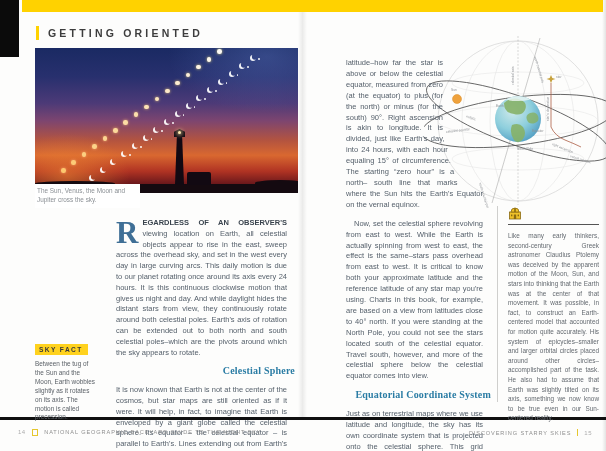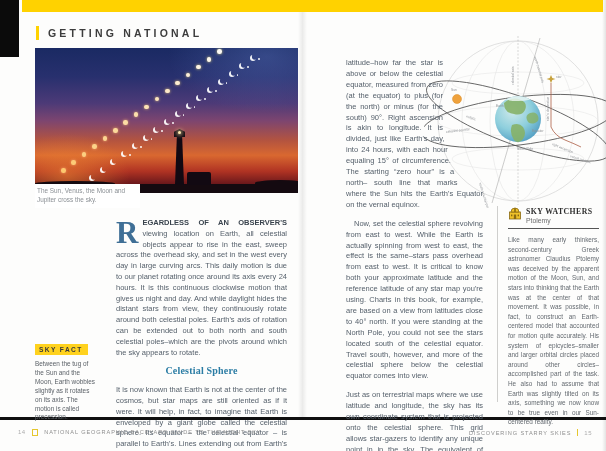--- a/index.html
+++ b/index.html
@@ -41,21 +41,21 @@
   .outbuilding{position:absolute;left:152px;bottom:8px;width:24px;height:13px;background:#120912;border-radius:2px 2px 0 0;}
   .caption{left:35px;top:184px;width:99px;background:#fff;padding:3px 4px 4px 2px;
            font-size:6.4px;line-height:8.6px;color:#8b9095;}
 
   
   .ltext{left:108px;top:210px;width:187px;color:#545f6a;font-size:7.5px;line-height:10.8px;text-align:justify;}
   .dropcap{float:left;font-family:"Liberation Serif",serif;font-weight:700;font-size:31px;line-height:25px;
            color:#3f6f96;margin:2px 4px 0 0;}
   .leadin{font-weight:700;color:#39434d;}
   .secthead{font-family:"Liberation Serif",serif;font-weight:700;color:#2a7ca4;font-size:10px;
-            letter-spacing:.2px;margin:7px 0 3px 0;text-align:center;}
+            letter-spacing:.2px;margin:7px 0 3px 0;text-align:right;}
 
   
   .skyfact{left:35px;top:338px;width:63px;}
   .skyfact-title{display:inline-block;background:#ffd21e;color:#3a3a3a;font-weight:700;
                  font-size:6.6px;letter-spacing:1.4px;padding:2.5px 5px 2px 4px;}
   .skyfact-body{margin-top:4px;font-size:6.4px;line-height:8.9px;color:#5c6268;}
 
   
   .rtext{left:338px;top:50px;width:153px;color:#545f6a;font-size:7.5px;line-height:10.9px;text-align:justify;}
   .diag-spacer{float:right;width:48px;height:128px;
@@ -92,21 +92,21 @@
 
 <div class="abs topbar"></div>
 <div class="abs blacktab"></div>
 <div class="abs gutter"></div>
 <div class="abs pageedge"></div>
 <div class="abs bottomrule"></div>
 
 <div>
   <div class="abs chapterhead">
     <div class="headtick"></div>
-    <div class="headtitle">GETTING NATIONAL</div>
+    <div class="headtitle">GETTING ORIENTED</div>
   </div>
 
   <div class="abs photo">
     <div class="bump1"></div>
     <div class="bump2"></div>
     <div class="ground"></div>
     <div class="tower"></div>
     <div class="lantern"></div>
     <div class="beacon"></div>
     <div class="outbuilding"></div>
@@ -230,39 +230,36 @@
       <text class="dlabel" x="128" y="112" transform="rotate(22 128 112)">right ascension</text>
       <text class="dlabel" x="146" y="124" transform="rotate(18 146 124)">vernal equinox</text>
       <text class="dlabel" x="55" y="150" transform="rotate(73 55 150)">south celestial pole</text>
     </svg>
   </div>
 
   <div class="abs rtext">
     <div class="diag-spacer"></div>
     <p>latitude–how far the star is above or below the celestial equator, measured from zero (at the equator) to plus (for the north) or minus (for the south) 90°. Right ascension is akin to longitude. It is divided, just like Earth's day, into 24 hours, with each hour equaling 15° of circumference. The starting “zero hour” is a north– south line that marks where the Sun hits the Earth's Equator on the vernal equinox.</p>
     <p class="indent">Now, set the celestial sphere revolving from east to west. While the Earth is actually spinning from west to east, the effect is the same–stars pass overhead from east to west. It is critical to know both your approximate latitude and the reference latitude of any star map you're using. Charts in this book, for example, are based on a view from latitudes close to 40° north. If you were standing at the North Pole, you could not see the stars located south of the celestial equator. Travel south, however, and more of the celestial sphere below the celestial equator comes into view.</p>
+    <div class="secthead">Equatorial Coordinate System</div>
     <p>Just as on terrestrial maps where we use latitude and longitude, the sky has its own coordinate system that is projected onto the celestial sphere. This grid allows star-gazers to identify any unique point in in the sky. The equivalent of latitude is declination, and just like on Earth, is measured in degrees, minutes and seconds, from 0 degrees at the equator to 90 degrees at the poles, and positive (+) for the northern hemisphere and minus (-) in the southern counterpart.</p>
 
   </div>
 
   <div class="abs sw-divider"></div>
   <div class="abs skywatchers">
     <div class="sw-head">
       <svg class="sw-icon" width="14" height="14" viewBox="0 0 14 14">
         <rect x="1.5" y="6" width="11" height="7" fill="#f0c22a" stroke="#8a6a12" stroke-width="0.8"></rect>
         <path d="M3 6 A4 4 0 0 1 11 6 Z" fill="#f0c22a" stroke="#8a6a12" stroke-width="0.8"></path>
         <rect x="6.2" y="2.2" width="1.6" height="3.8" fill="#8a6a12"></rect>
         <rect x="5.8" y="8.5" width="2.4" height="4.5" fill="#8a6a12"></rect>
         <rect x="3" y="8.5" width="1.4" height="1.8" fill="#8a6a12"></rect>
         <rect x="9.6" y="8.5" width="1.4" height="1.8" fill="#8a6a12"></rect>
       </svg>
-      <div class="sw-titlebox">
-        <div class="sw-title">SKY WATCHERS</div>
-        <div class="sw-sub">Ptolemy</div>
-      </div>
     </div>
     <div class="sw-rule"></div>
     <div class="sw-body">Like many early thinkers, second-century Greek astronomer Claudius Ptolemy was deceived by the apparent motion of the Moon, Sun, and stars into thinking that the Earth was at the center of that movement. It was possible, in fact, to construct an Earth-centered model that accounted for motion quite accurately. His system of epicycles–smaller and larger orbital circles placed around other circles–accomplished part of the task. He also had to assume that Earth was slightly tilted on its axis, something we now know to be true even in our Sun-centered reality.</div>
   </div>
 
   <div class="abs footerR">
     <span class="ftext">DISCOVERING STARRY SKIES</span>
     <span class="fbar"></span>
     <span class="pageno">15</span>
   </div>

